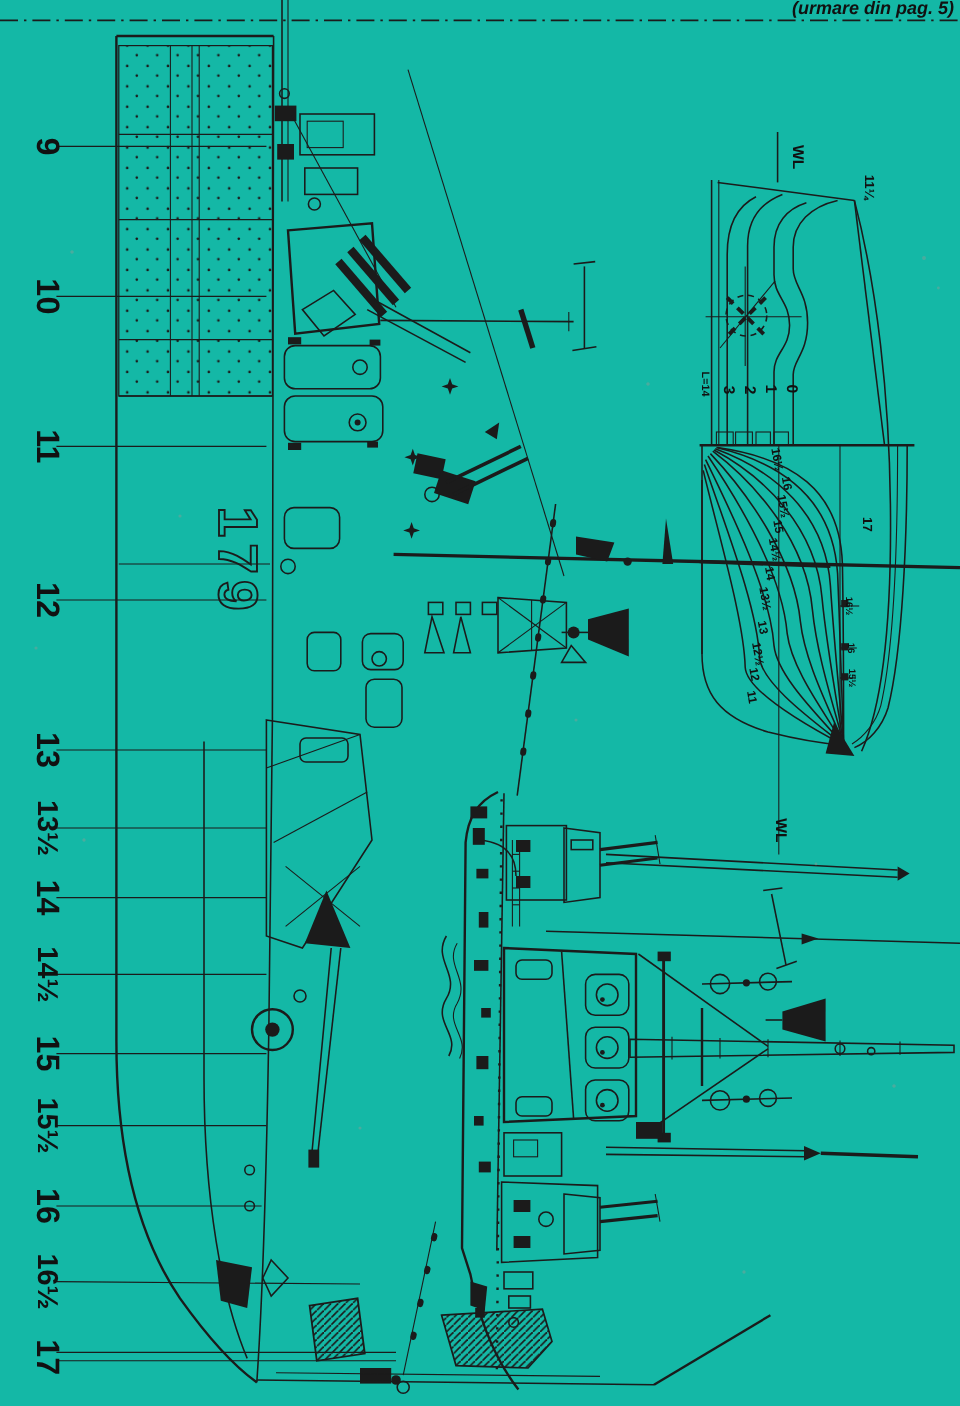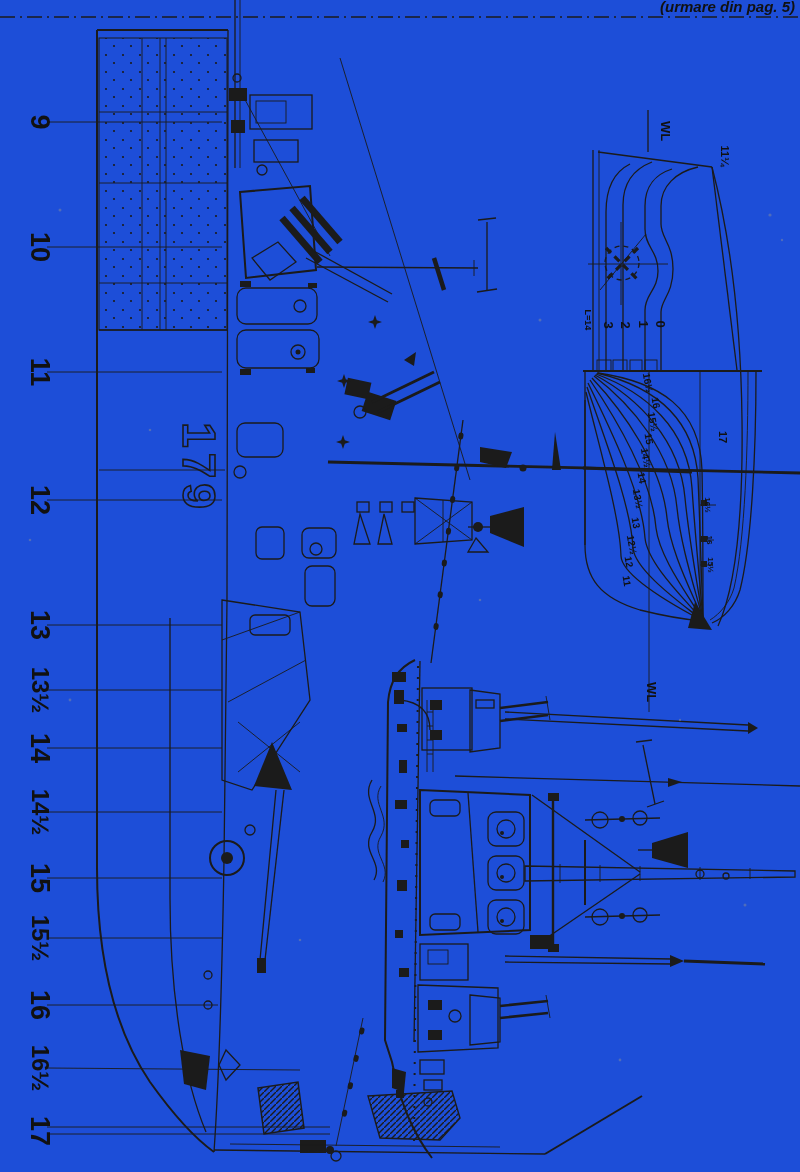--- a/index.html
+++ b/index.html
@@ -1,18 +1,18 @@
 <!DOCTYPE html>
 <html><head>
 <meta charset="utf-8">
 <style>
   html,body{margin:0;padding:0;background:#e8e8e4;}
   #page{
     position:relative;width:800px;height:1172px;margin:0 auto;
-    background:#1d4ed8;
+    background:#14b8a6;
     font-family:"Liberation Sans", sans-serif;
     overflow:hidden;
   }
   svg{display:block}
   .ink{stroke:#1b1b1b;fill:none;stroke-width:1.3px;}
   .thin{stroke:#1b1b1b;fill:none;stroke-width:.9px;}
   .ink2{stroke:#1b1b1b;fill:none;stroke-width:2px;}
   .bold{stroke:#1b1b1b;fill:none;stroke-width:2.8px;}
   .dark{fill:#1b1b1b;stroke:none;}
   .lbl{fill:#111;font-weight:bold;font-family:"Liberation Sans",sans-serif;}

